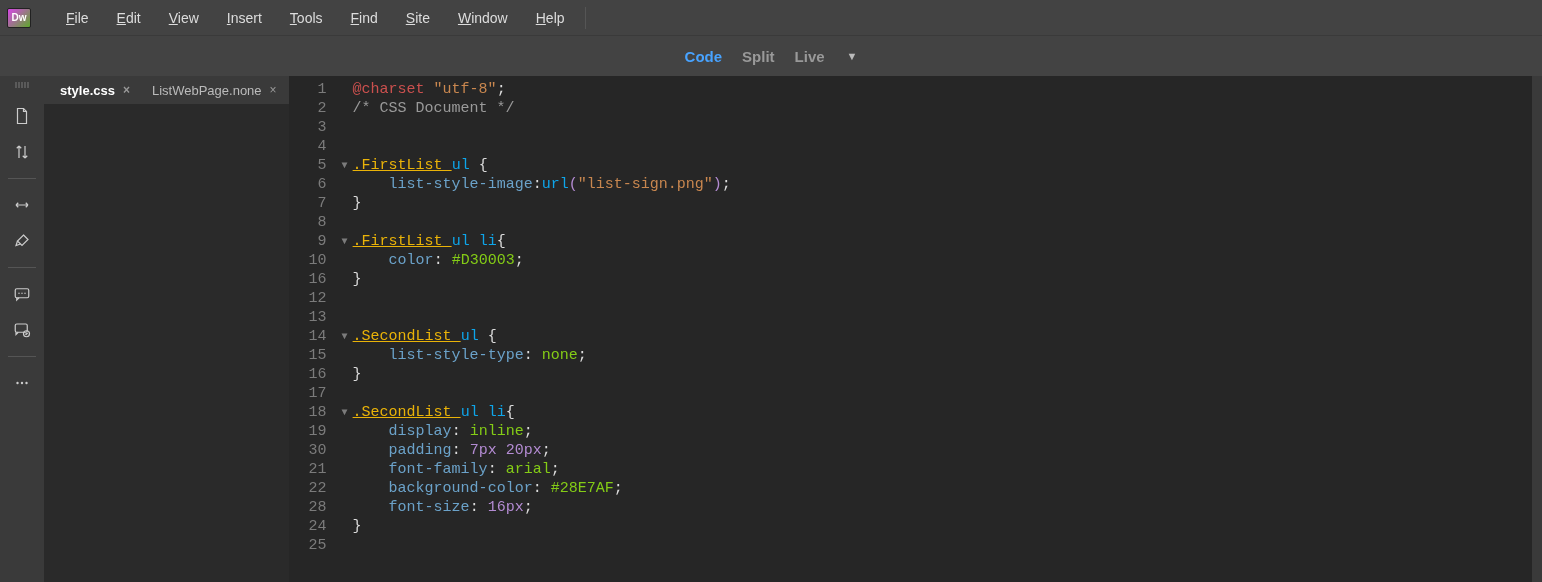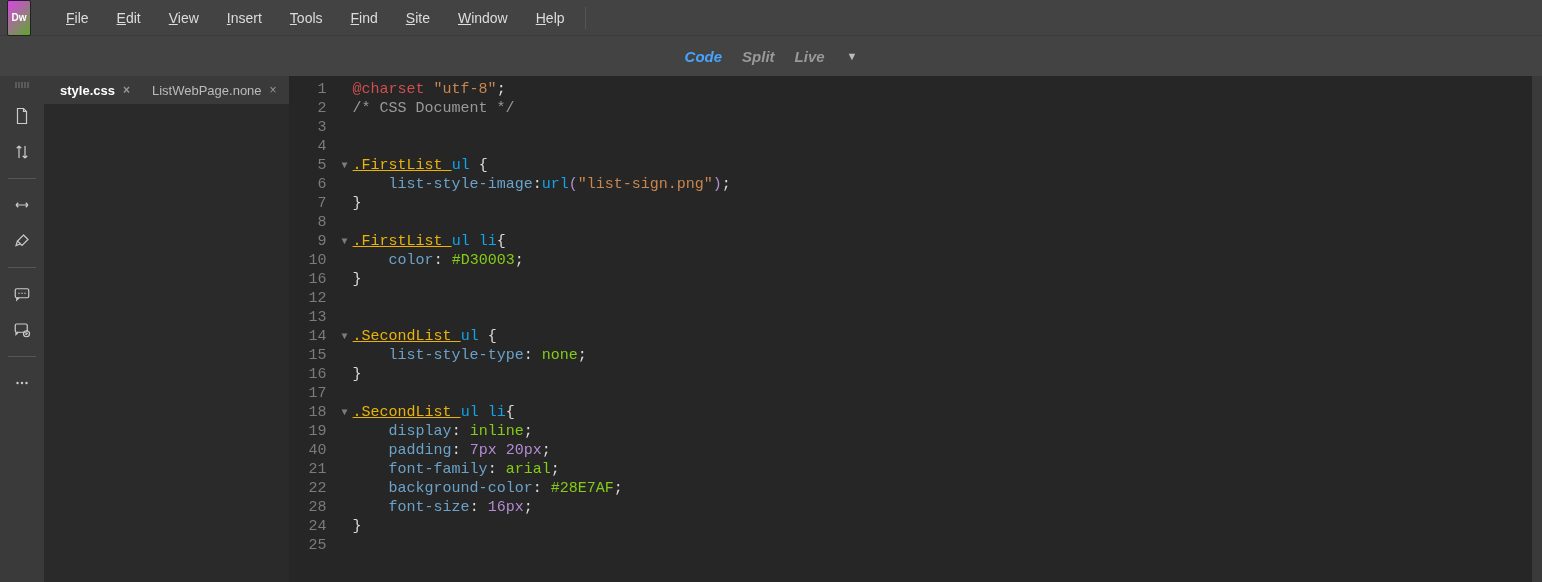--- a/index.html
+++ b/index.html
@@ -23,21 +23,21 @@
   .logo {
     width: 26px;
     height: 22px;
     margin-right: 20px;
     display: flex;
     align-items: center;
     justify-content: center;
   }
   .logo-box {
     width: 24px;
-    height: 36px;
+    height: 20px;
     background: linear-gradient(135deg, #d845e8, #5da82a);
     border: 1px solid #222;
     border-radius: 2px;
     display:flex;
     align-items:center;
     justify-content:center;
     font-size:10px;
     font-weight:bold;
     color:#fff;
   }
@@ -62,21 +62,20 @@
     justify-content: center;
     background: #434343;
     position: relative;
   }
   .view-modes {
     display: flex;
     align-items: center;
     gap: 20px;
     color: #999;
     font-size: 15px;
-    font-style: italic;
   }
   .view-mode { cursor: pointer; font-weight: 600;}
   .view-mode.active { color: #48a3ff; }
   .chevron {
     font-size: 11px;
     color: #bbb;
     margin-left: 2px;
   }
 
   .workspace {
@@ -305,21 +304,21 @@
           <div class="ln">10</div>
           <div class="ln">16</div>
           <div class="ln">12</div>
           <div class="ln">13</div>
           <div class="ln">14</div>
           <div class="ln">15</div>
           <div class="ln">16</div>
           <div class="ln">17</div>
           <div class="ln">18</div>
           <div class="ln">19</div>
-          <div class="ln">40</div>
+          <div class="ln">30</div>
           <div class="ln">21</div>
           <div class="ln">22</div>
           <div class="ln">28</div>
           <div class="ln">24</div>
           <div class="ln">25</div>
         </div>
       <div class="foldcol" id="foldcol">
           <div class="ln fold"></div>
           <div class="ln fold"></div>
           <div class="ln fold"></div>

